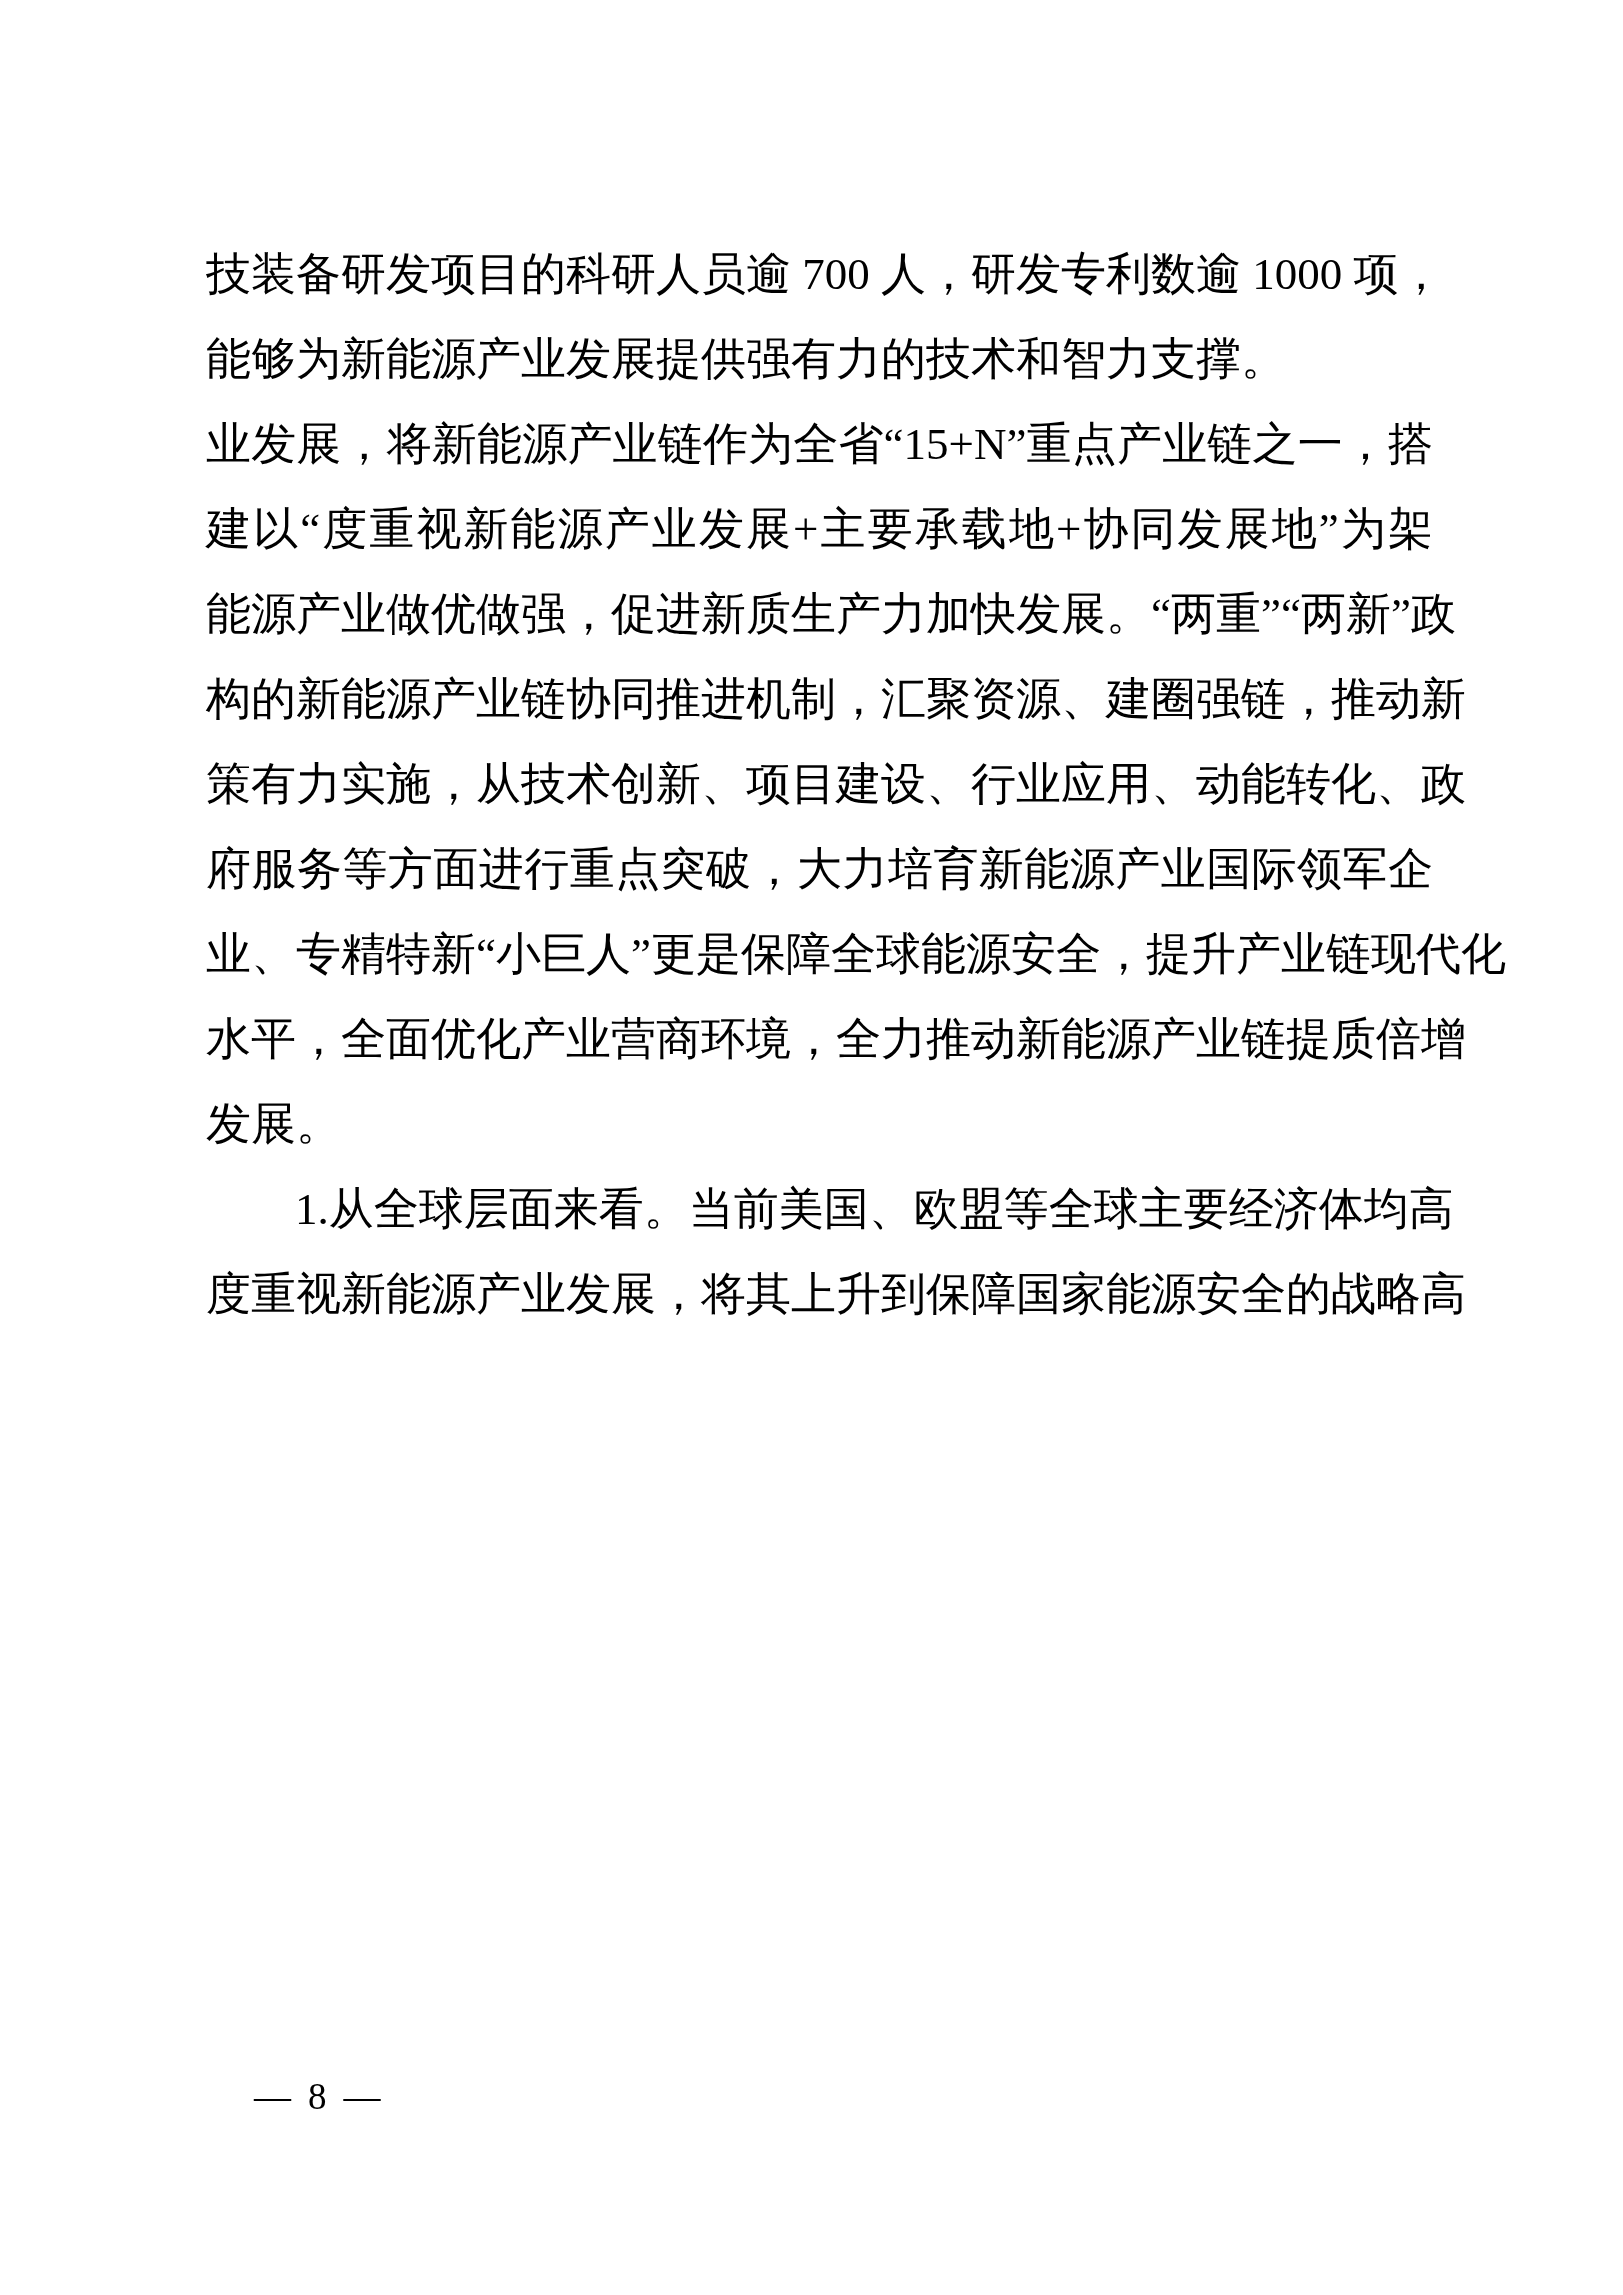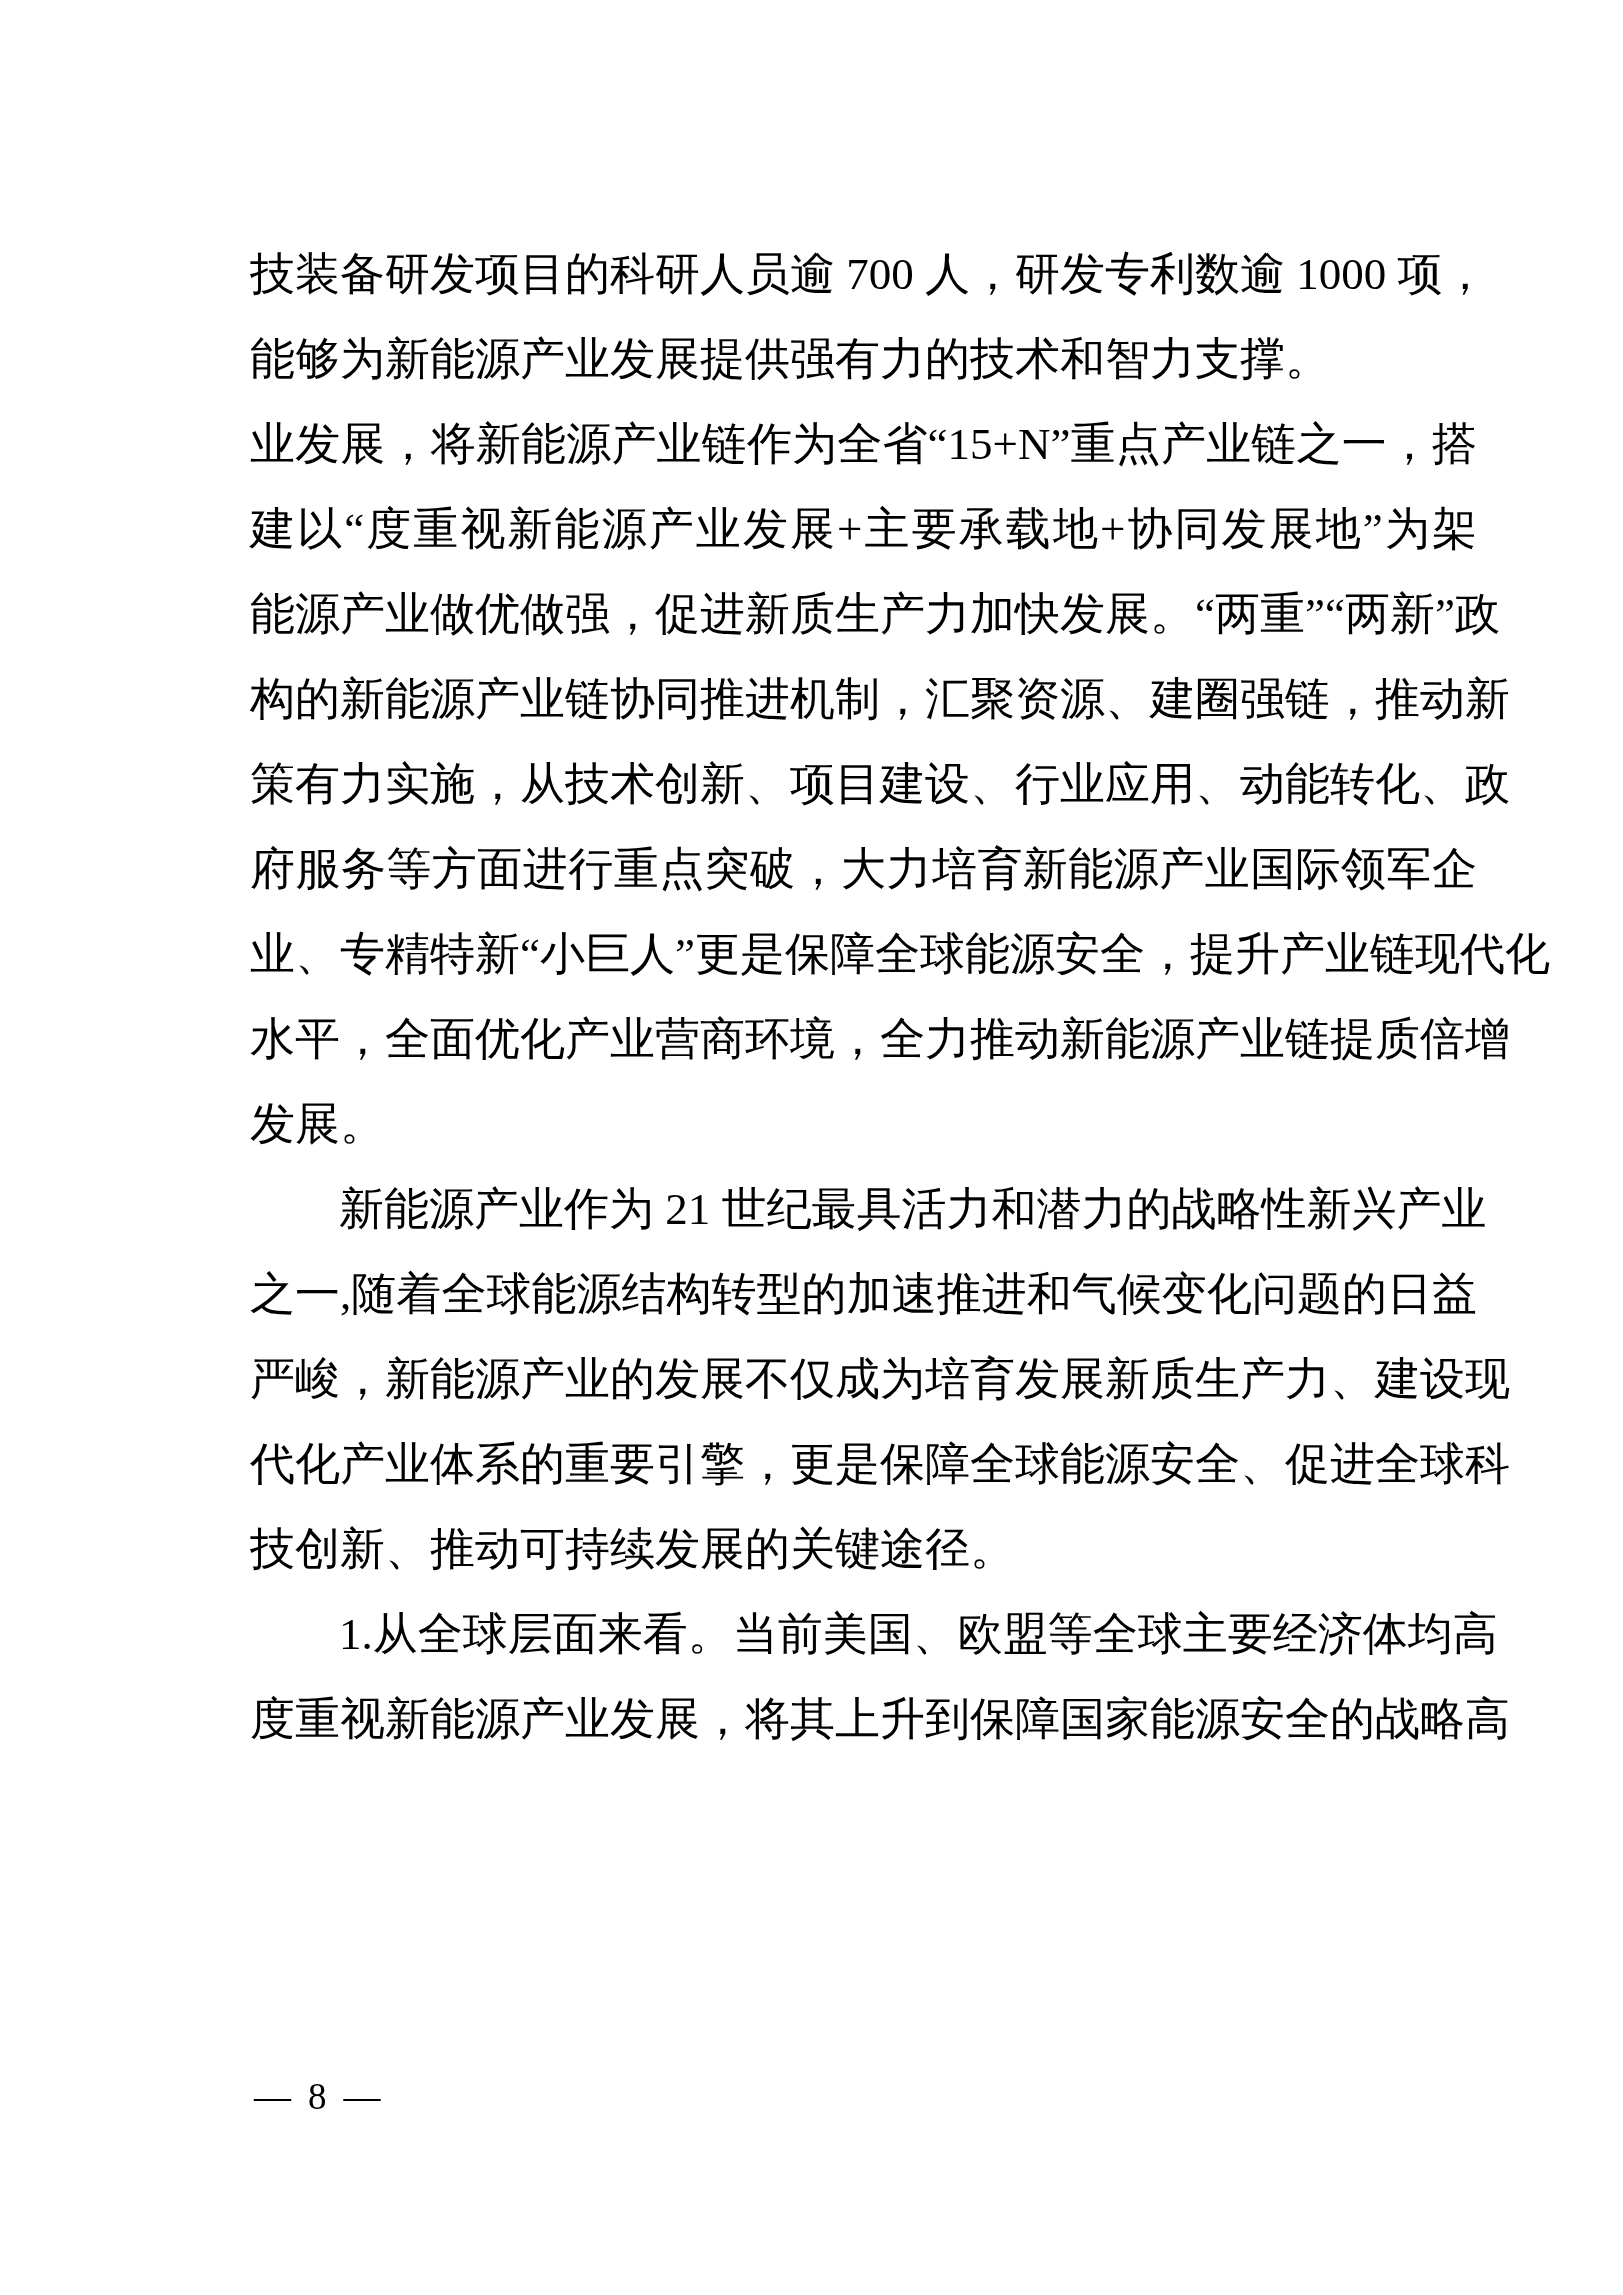--- a/index.html
+++ b/index.html
@@ -12,21 +12,20 @@
     overflow: hidden;
   }
   .doc-body {
     position: absolute;
     left: 206px;
     top: 232px;
     width: 1227px;
     font-family: "Liberation Serif", "DejaVu Serif", serif;
     font-size: 45px;
     color: #000;
-    margin-left: 44px;
   }
   .para { margin: 0; padding: 0; }
   .line {
     height: 85px;
     line-height: 85px;
     white-space: nowrap;
     text-align: justify;
     text-align-last: justify;
     text-justify: inter-character;
     letter-spacing: 0px;
@@ -76,27 +75,20 @@
         <div class="line">能源产业做优做强，促进新质生产力加快发展。“两重”“两新”政</div>
         <div class="line">构的新能源产业链协同推进机制，汇聚资源、建圈强链，推动新</div>
         <div class="line">策有力实施，从技术创新、项目建设、行业应用、动能转化、政</div>
         <div class="line">府服务等方面进行重点突破，大力培育新能源产业国际领军企</div>
         <div class="line">业、专精特新“小巨人”更是保障全球能源安全，提升产业链现代化</div>
         <div class="line">水平，全面优化产业营商环境，全力推动新能源产业链提质倍增</div>
         <div class="line no-just">发展。</div>
       </div>
 
 
-    <div class="para">
-        <div class="line indent">新能源产业作为 21 世纪最具活力和潜力的战略性新兴产业</div>
-        <div class="line">之一,随着全球能源结构转型的加速推进和气候变化问题的日益</div>
-        <div class="line">严峻，新能源产业的发展不仅成为培育发展新质生产力、建设现</div>
-        <div class="line">代化产业体系的重要引擎，更是保障全球能源安全、促进全球科</div>
-        <div class="line no-just">技创新、推动可持续发展的关键途径。</div>
-      </div>
 
     <div class="para">
         <div class="line indent">1.从全球层面来看。当前美国、欧盟等全球主要经济体均高</div>
         <div class="line">度重视新能源产业发展，将其上升到保障国家能源安全的战略高</div>
       </div>
 
   </div>
 
   <div class="page-number">— 8 —</div>
 

